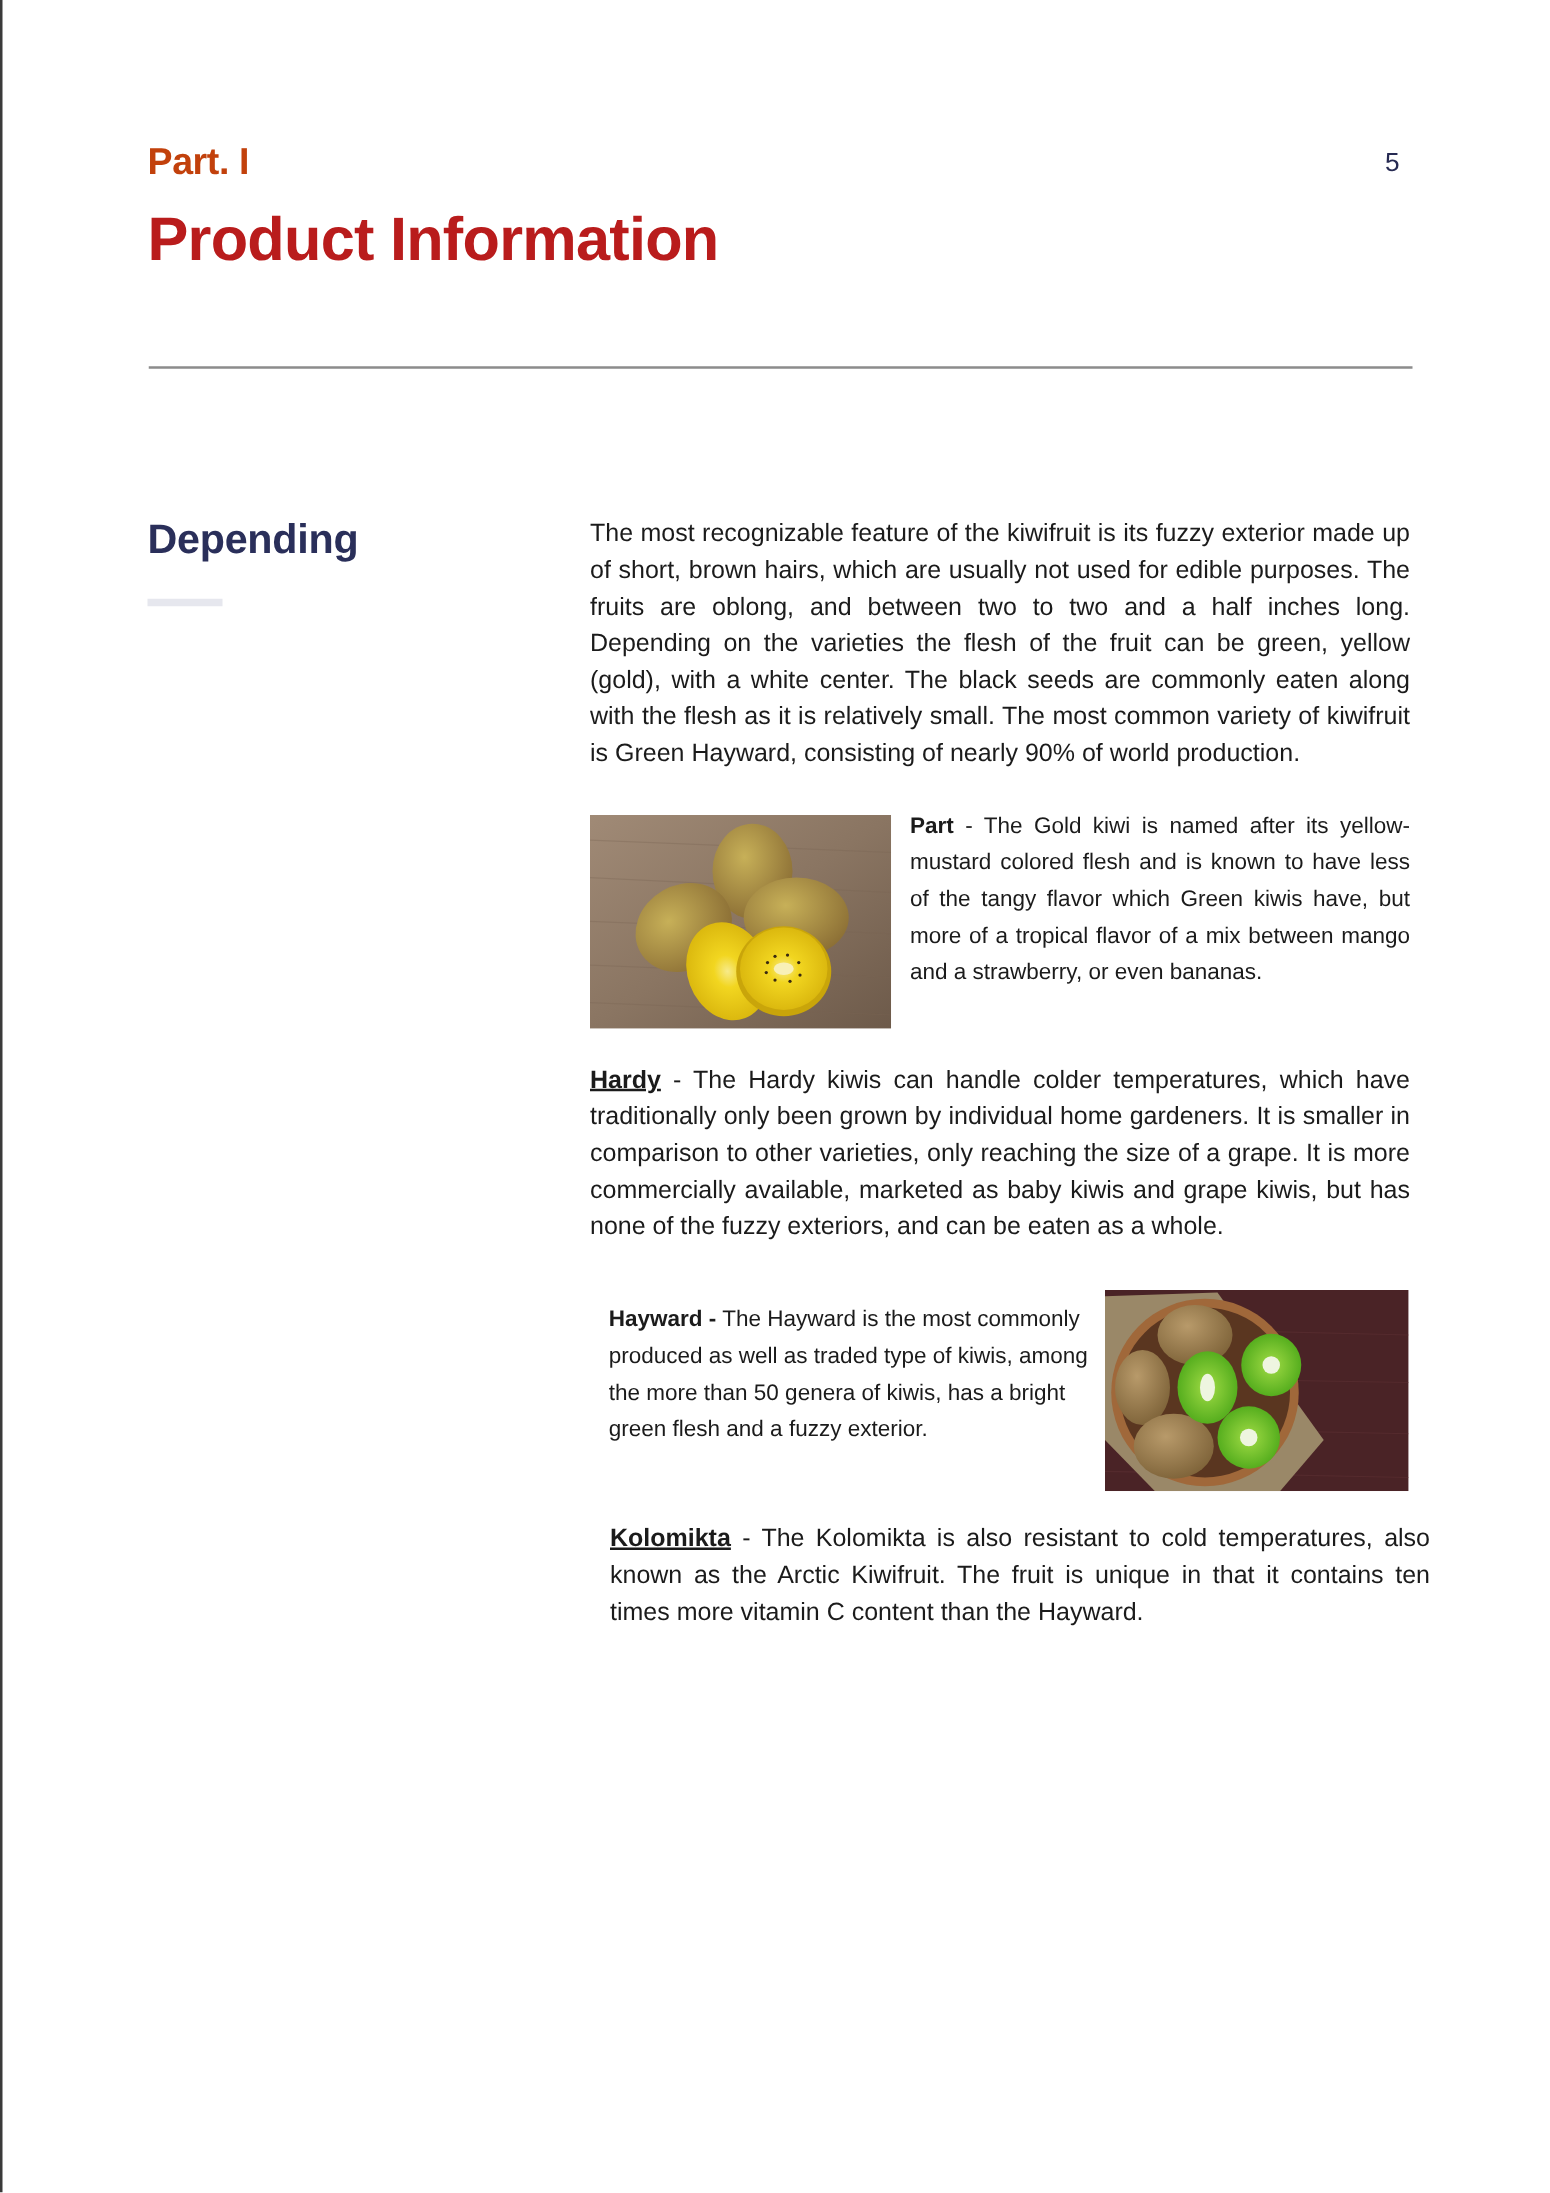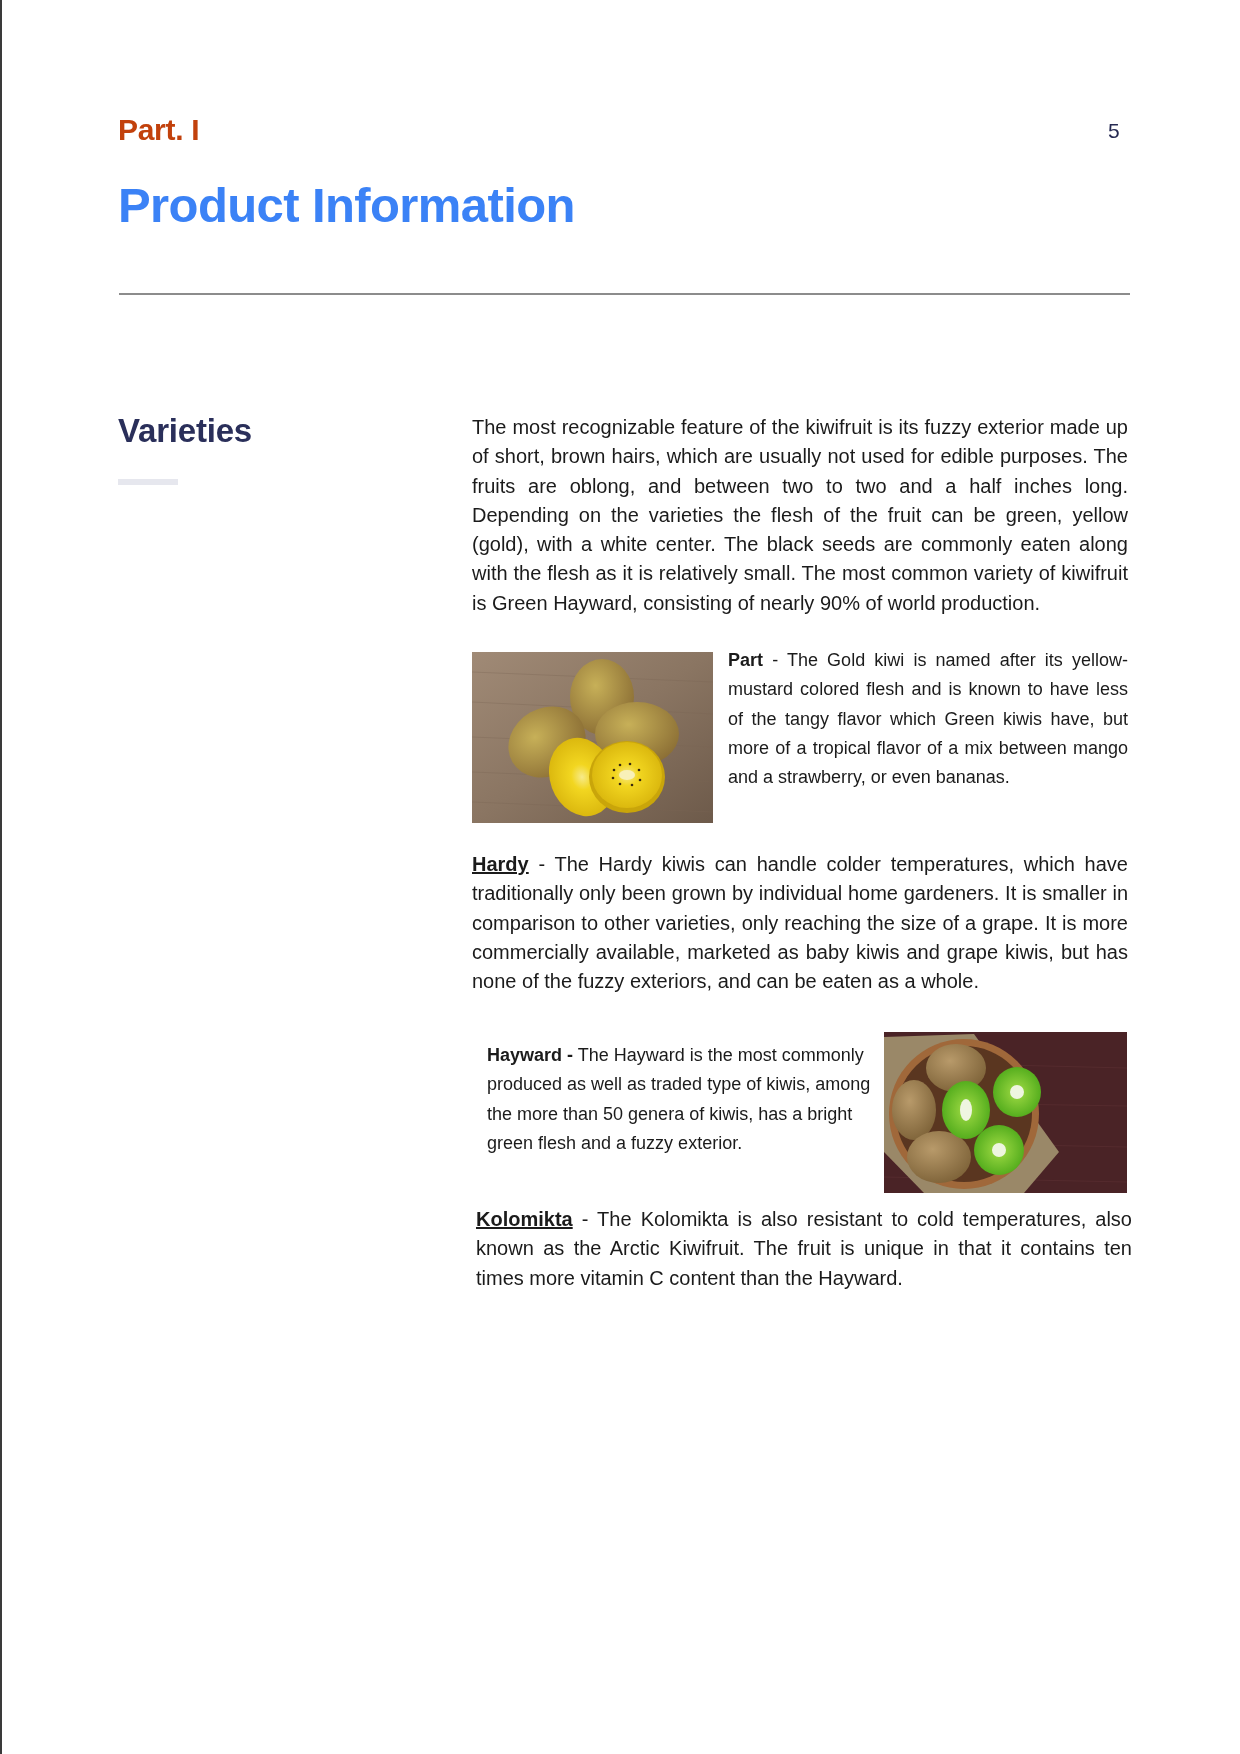--- a/index.html
+++ b/index.html
@@ -3,21 +3,21 @@
 <meta charset="utf-8">
 <style>
   html, body { margin:0; padding:0; }
   body {
     width:1240px; height:1754px; background:#ffffff; position:relative; overflow:hidden;
     font-family:"Liberation Sans", "DejaVu Sans", sans-serif; color:#1b1b1b;
   }
   .page-edge { position:absolute; left:0; top:0; width:2px; height:1754px; background:#3a3a3a; }
   .part-label { position:absolute; left:118px; top:113px; font-size:30px; font-weight:700; color:#c2410c; letter-spacing:-0.3px; }
   .page-number { position:absolute; left:1108px; top:119px; font-size:21px; color:#262a52; }
-  .page-title { position:absolute; left:118px; top:177px; font-size:49px; font-weight:700; color:#3b82f6; letter-spacing:-0.6px; }
+  .page-title { position:absolute; left:118px; top:164px; font-size:49px; font-weight:700; color:#b91c1c; letter-spacing:-0.6px; }
   .rule { position:absolute; left:119px; top:293px; width:1011px; height:2px; background:#8c8c8c; }
   .section-title { position:absolute; left:118px; top:412px; font-size:33px; font-weight:700; color:#2a2f5a; letter-spacing:-0.2px; }
   .section-bar { position:absolute; left:118px; top:479px; width:60px; height:6px; background:#e6e7ee; }
   .body { position:absolute; left:472px; width:656px; font-size:20px; line-height:29.3px; color:#1b1b1b; text-align:justify; }
   .body b { font-weight:700;text-decoration:underline; }
   .p-intro { top:413px; }
   .img-gold { position:absolute; left:472px; top:652px; width:241px; height:171px; overflow:hidden; }
   .p-gold { position:absolute; left:728px; top:646px; width:400px; font-size:18px; line-height:29.3px; text-align:justify; }
   .p-hardy { top:850px; }
   .p-hayward { position:absolute; left:472px; top:1026px; width:400px; font-size:18px; line-height:29.3px; }
@@ -27,21 +27,21 @@
 </head>
 <body>
 
 <div class="page-edge"></div>
 
 <div class="part-label">Part. I</div>
 <div class="page-number">5</div>
 <h1 class="page-title" style="margin:0">Product Information</h1>
 <div class="rule"></div>
 
-<h2 class="section-title" style="margin:0">Varieties</h2>
+<h2 class="section-title" style="margin:0">Depending</h2>
 <div class="section-bar"></div>
 
 <p class="body p-intro" style="margin:0">The most recognizable feature of the kiwifruit is its fuzzy exterior made up of short, brown hairs, which are usually not used for edible purposes. The fruits are oblong, and between two to two and a half inches long. Depending on the varieties the flesh of the fruit can be green, yellow (gold), with a white center. The black seeds are commonly eaten along with the flesh as it is relatively small. The most common variety of kiwifruit is Green Hayward, consisting of nearly 90% of world production.</p>
 
 <div class="img-gold">
   <svg width="241" height="171" viewBox="0 0 241 171" xmlns="http://www.w3.org/2000/svg">
     <defs>
       <linearGradient id="wood" x1="0" y1="0" x2="1" y2="1">
         <stop offset="0" stop-color="#a08a76"></stop>
         <stop offset="0.5" stop-color="#8a7562"></stop>
@@ -120,13 +120,13 @@
     <ellipse cx="55" cy="125" rx="32" ry="26" fill="url(#brownSkin)"></ellipse>
     <ellipse cx="82" cy="78" rx="24" ry="29" fill="url(#green)"></ellipse>
     <ellipse cx="82" cy="78" rx="6" ry="11" fill="#eef5e0"></ellipse>
     <ellipse cx="133" cy="60" rx="24" ry="25" fill="url(#green)"></ellipse>
     <ellipse cx="133" cy="60" rx="7" ry="7" fill="#eef5e0"></ellipse>
     <ellipse cx="115" cy="118" rx="25" ry="25" fill="url(#green)"></ellipse>
     <ellipse cx="115" cy="118" rx="7" ry="7" fill="#eef5e0"></ellipse>
   </svg>
 </div>
 
-<p class="body p-kolomikta" style="margin:4px"><b>Kolomikta</b><span> - </span><span>The Kolomikta is also resistant to cold temperatures, also known as the Arctic Kiwifruit. The fruit is unique in that it contains ten times more vitamin C content than the Hayward.</span></p>
+<p class="body p-kolomikta" style="margin:16px"><b>Kolomikta</b><span> - </span><span>The Kolomikta is also resistant to cold temperatures, also known as the Arctic Kiwifruit. The fruit is unique in that it contains ten times more vitamin C content than the Hayward.</span></p>
 
 </body></html>

